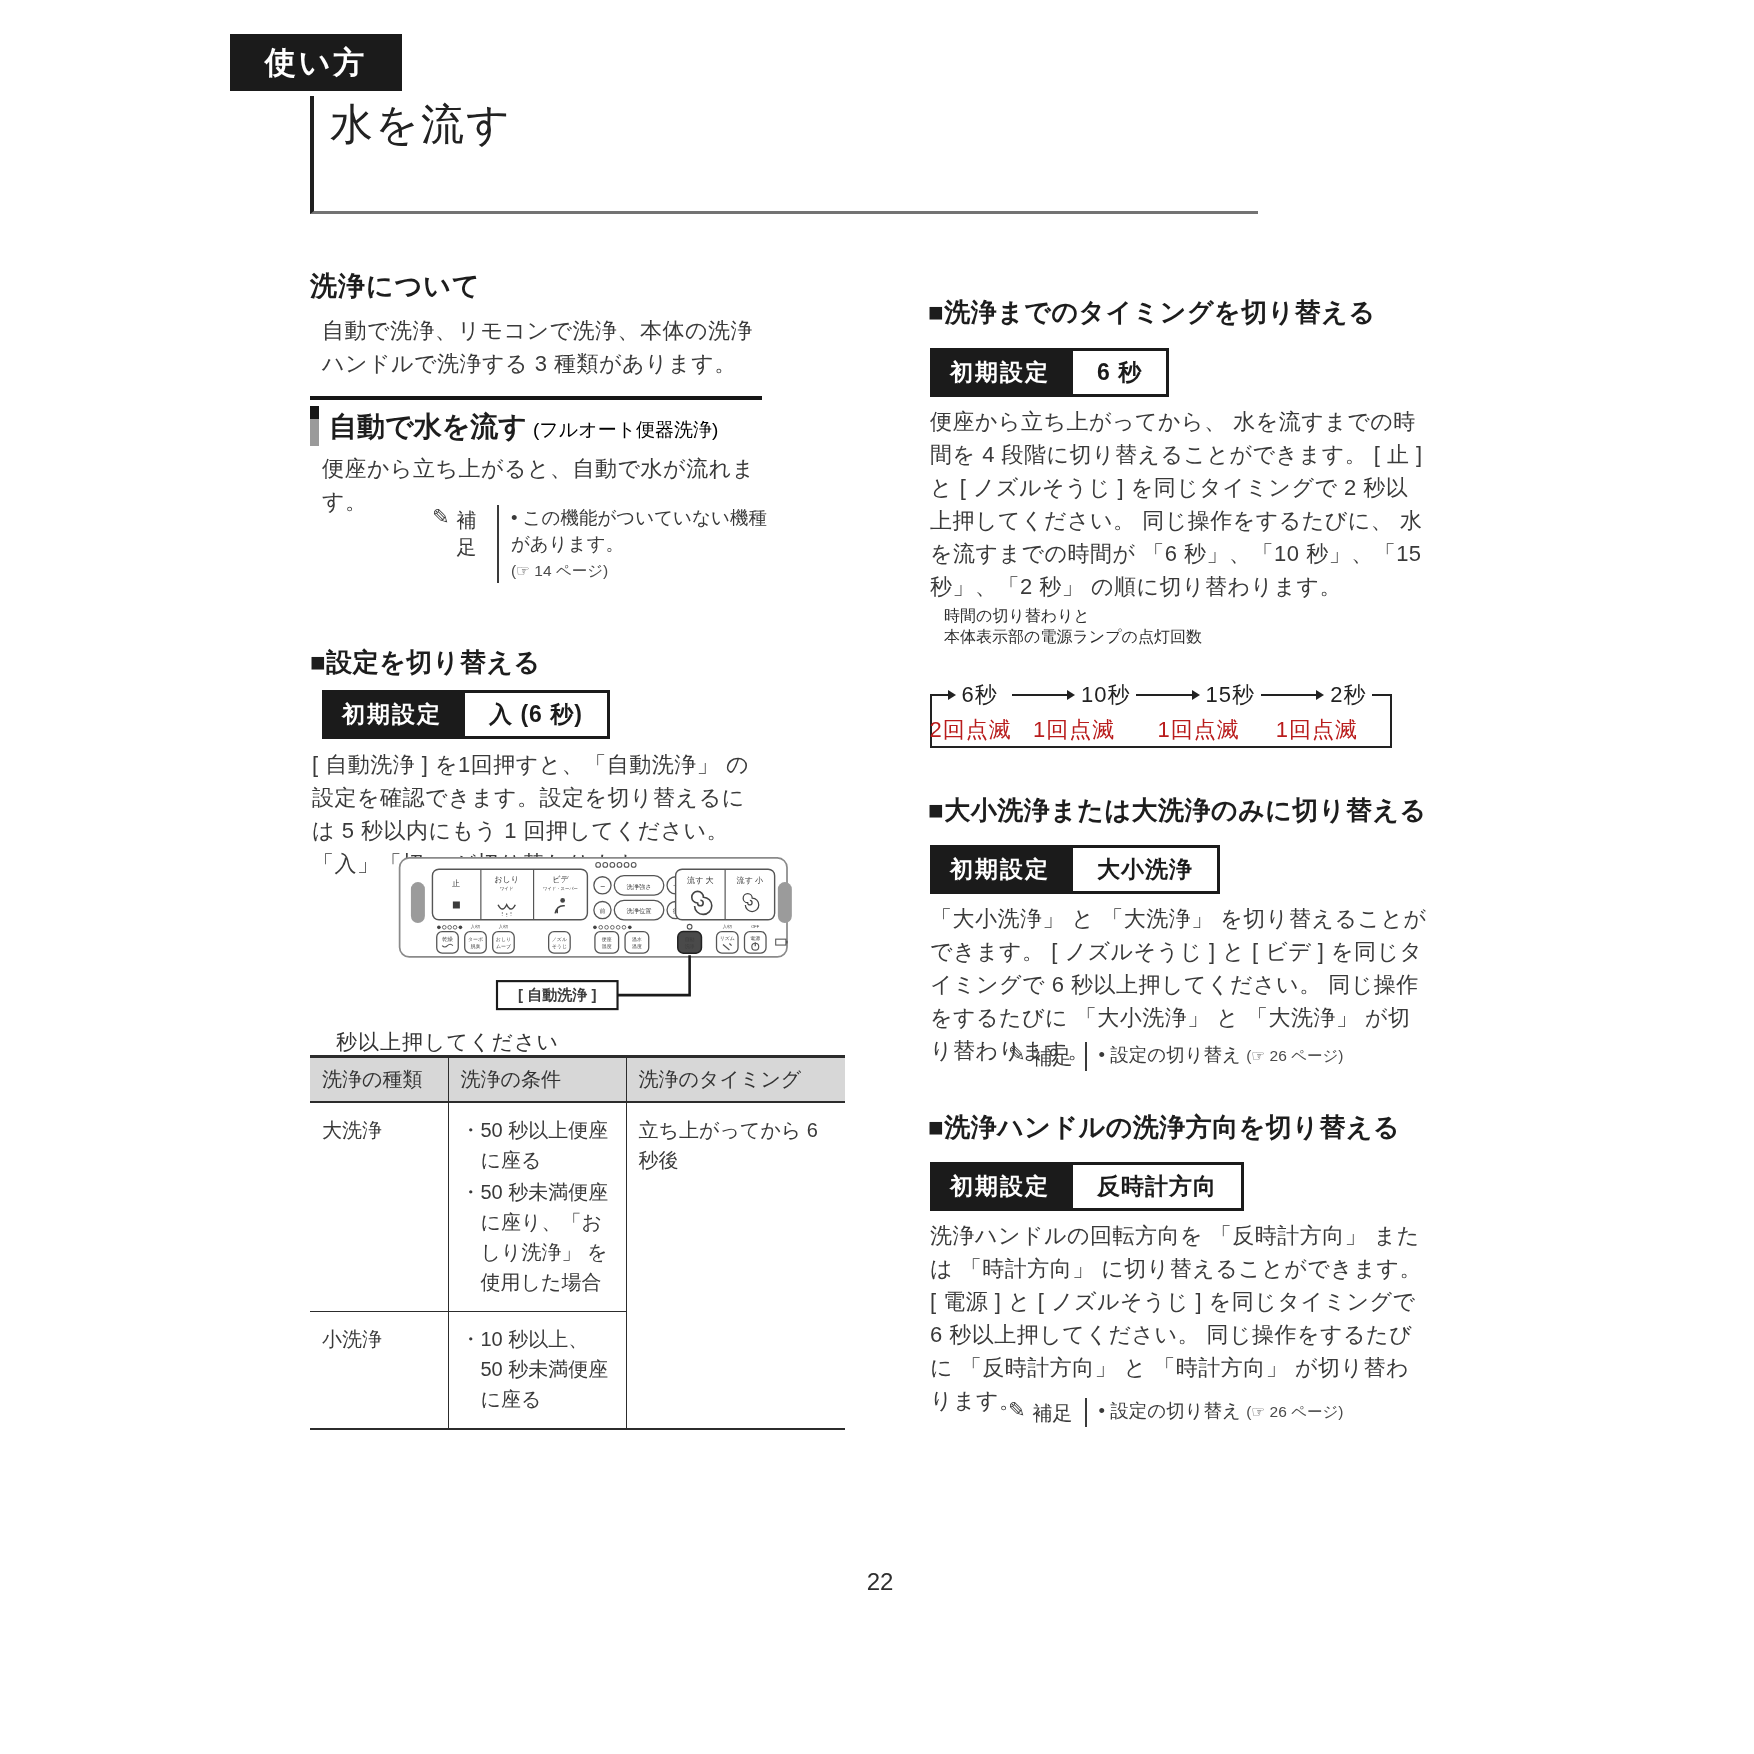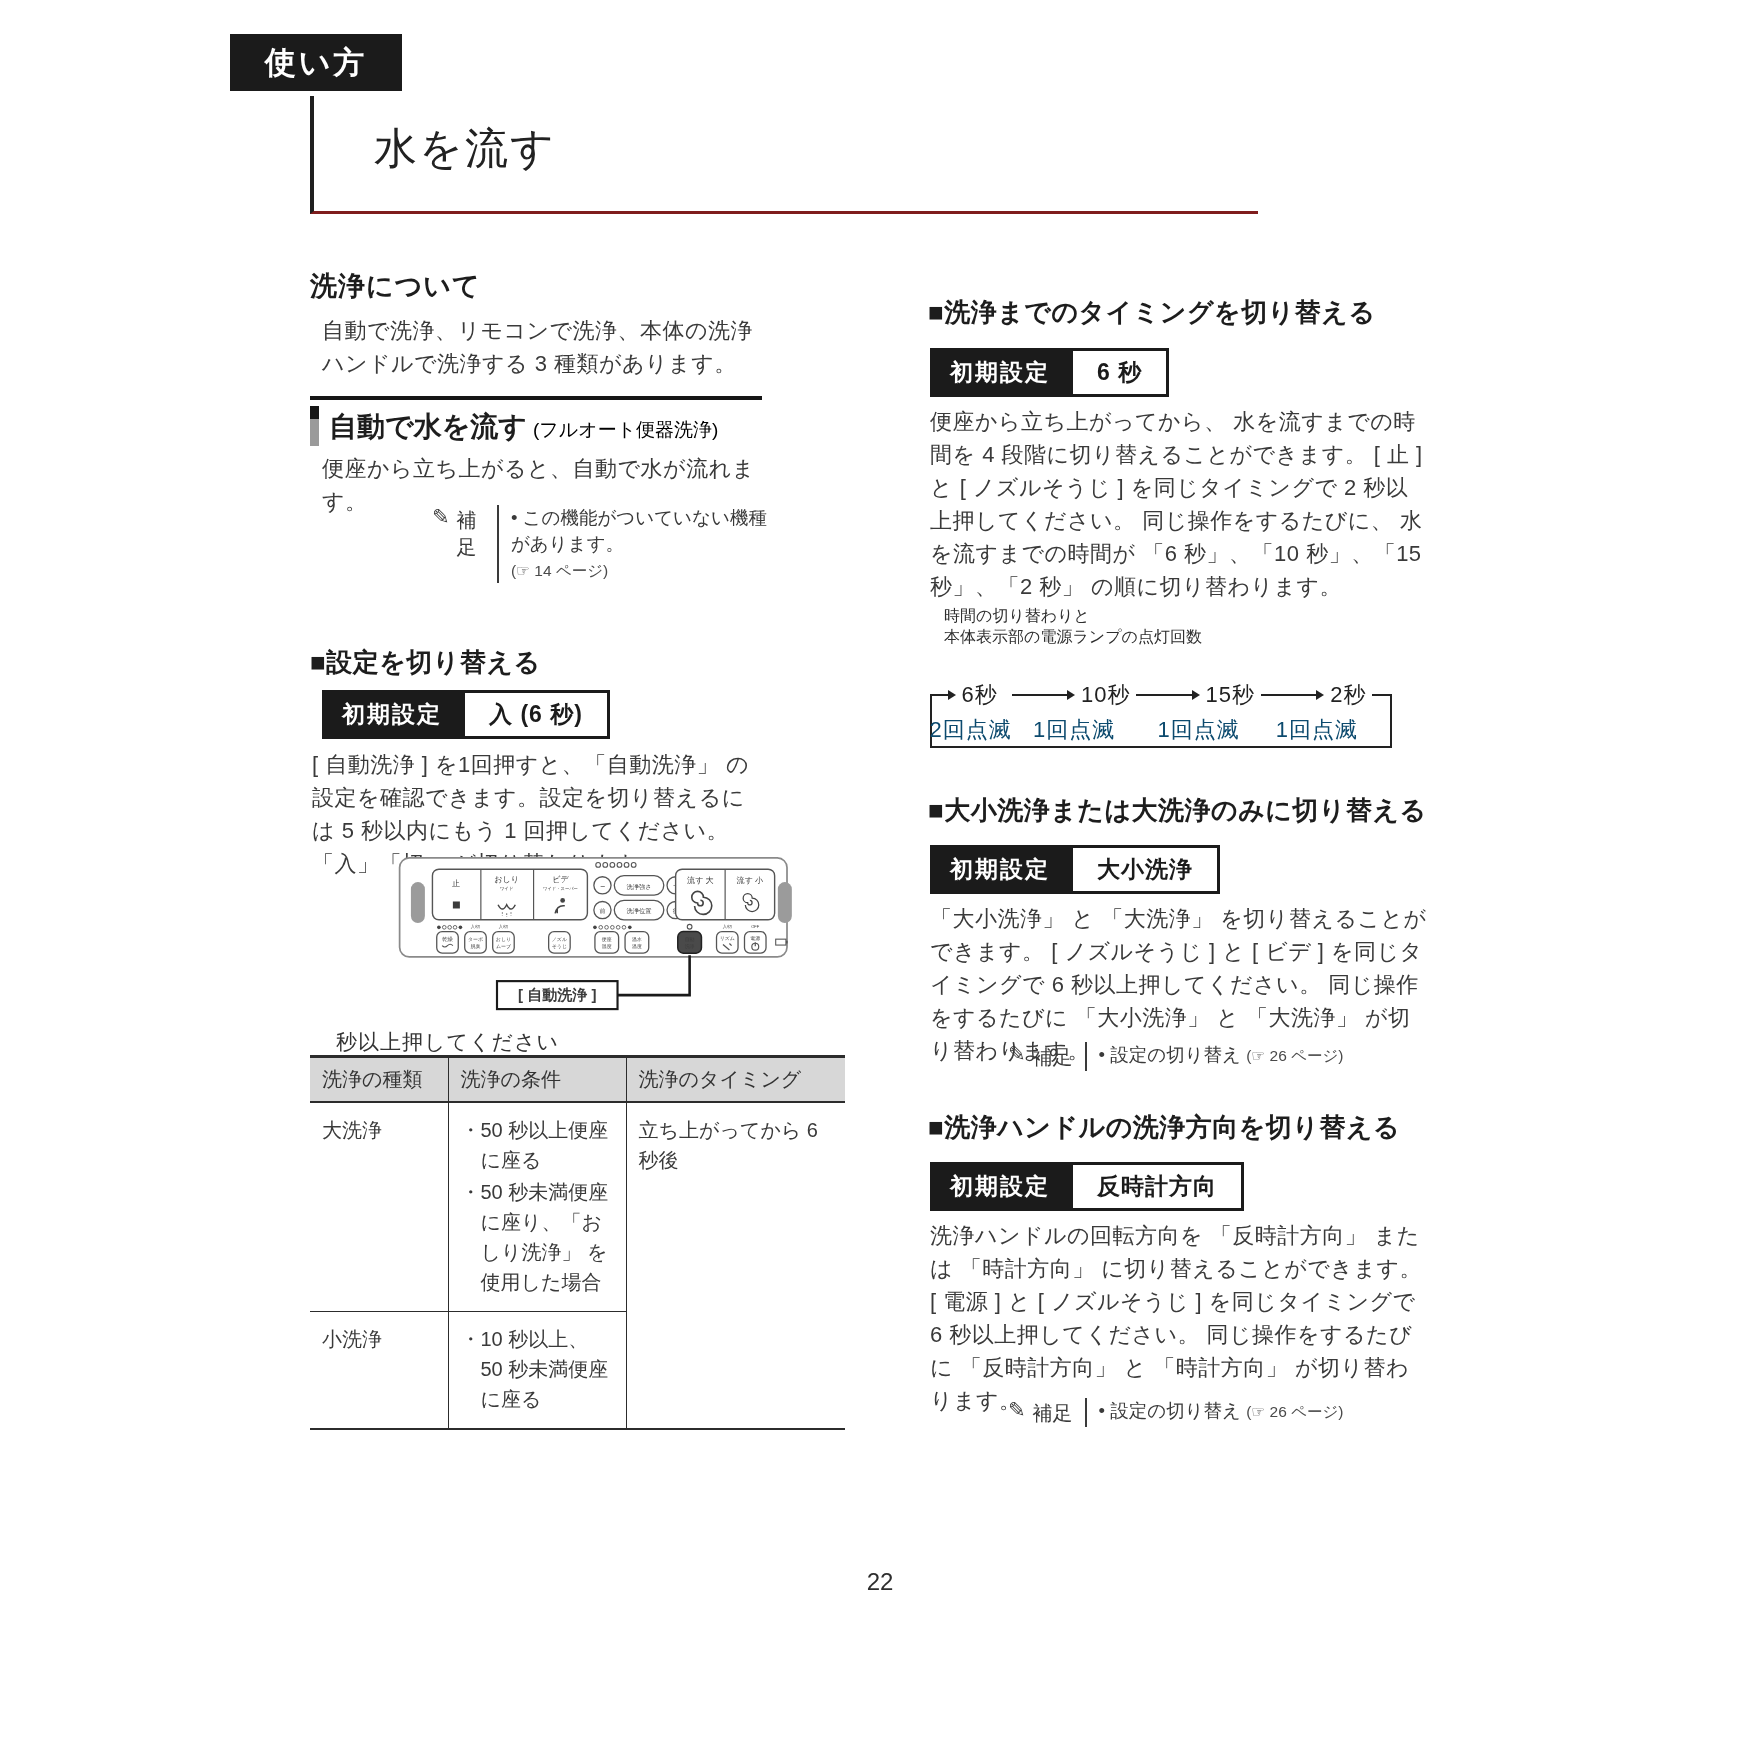--- a/index.html
+++ b/index.html
@@ -4,21 +4,21 @@
 <style>
   html,body{margin:0;padding:0;background:#ffffff;}
   #page{position:relative;width:1754px;height:1754px;background:#fff;overflow:hidden;
         font-family:"Liberation Sans","DejaVu Sans",sans-serif;color:#2e2e2e;}
   .abs{position:absolute;}
 
   
   #tab{left:230px;top:34px;width:172px;height:57px;background:#1b1b1b;color:#fff;
        display:flex;align-items:center;justify-content:center;font-size:31px;font-weight:700;letter-spacing:3px;}
   #titleblock{left:310px;top:96px;width:948px;height:118px;border-left:4px solid #1f1f1f;
-       border-bottom:3px solid #7f1d1d;box-sizing:border-box;display:flex;align-items:center;padding-left:44px;}
+       border-bottom:3px solid #737373;box-sizing:border-box;display:flex;align-items:flex-start;}
   #titleblock h1{margin:0 0 10px 16px;font-size:43px;font-weight:400;letter-spacing:2px;color:#222;}
 
   h2.colhead{margin:0;font-size:27px;font-weight:700;color:#1d1d1d;letter-spacing:1px;}
   h3.sechead{margin:0;font-size:26px;font-weight:700;color:#1d1d1d;letter-spacing:.5px;}
   p.body{margin:0;font-size:22px;line-height:1.5;color:#3a3a3a;letter-spacing:.5px;}
 
   
   #auto-sec{left:310px;top:396px;width:452px;border-top:4px solid #161616;padding-top:6px;}
   #auto-sec .hrow{display:flex;align-items:flex-end;}
   #auto-sec .bar{width:9px;height:40px;background:linear-gradient(#161616 0 13px,#9a9a9a 13px 100%);margin-right:10px;}
@@ -53,21 +53,21 @@
   
   #cycle{left:930px;top:694px;width:462px;height:54px;border:2.5px solid #222;border-top:none;box-sizing:border-box;}
   #cycle .grid{position:absolute;left:-2.5px;right:-2.5px;top:-14px;display:grid;
       grid-template-columns:26px max-content 1fr max-content 1fr max-content 1fr max-content 20px;
       align-items:center;}
   .cl{display:flex;align-items:center;height:26px;}
   .cl i{display:block;}
   .cl .ln{flex:1;height:2.5px;background:#222;}
   .cl .hd{width:0;height:0;border-left:8px solid #222;border-top:5px solid transparent;border-bottom:5px solid transparent;}
   .ctime{font-size:22px;color:#222;padding:0 6px;letter-spacing:1px;}
-  .cblink{grid-row:2;font-size:22px;color:#0c4a6e;text-align:center;padding-top:5px;letter-spacing:1px;}
+  .cblink{grid-row:2;font-size:22px;color:#b91c1c;text-align:center;padding-top:5px;letter-spacing:1px;}
 
   
   text{font-family:"Liberation Sans","DejaVu Sans",sans-serif;fill:#3c3c3c;}
   #pageno{left:780px;top:1568px;width:200px;text-align:center;font-size:24px;color:#2e2e2e;}
 </style>
 </head>
 <body>
 
 <div id="page">
 

